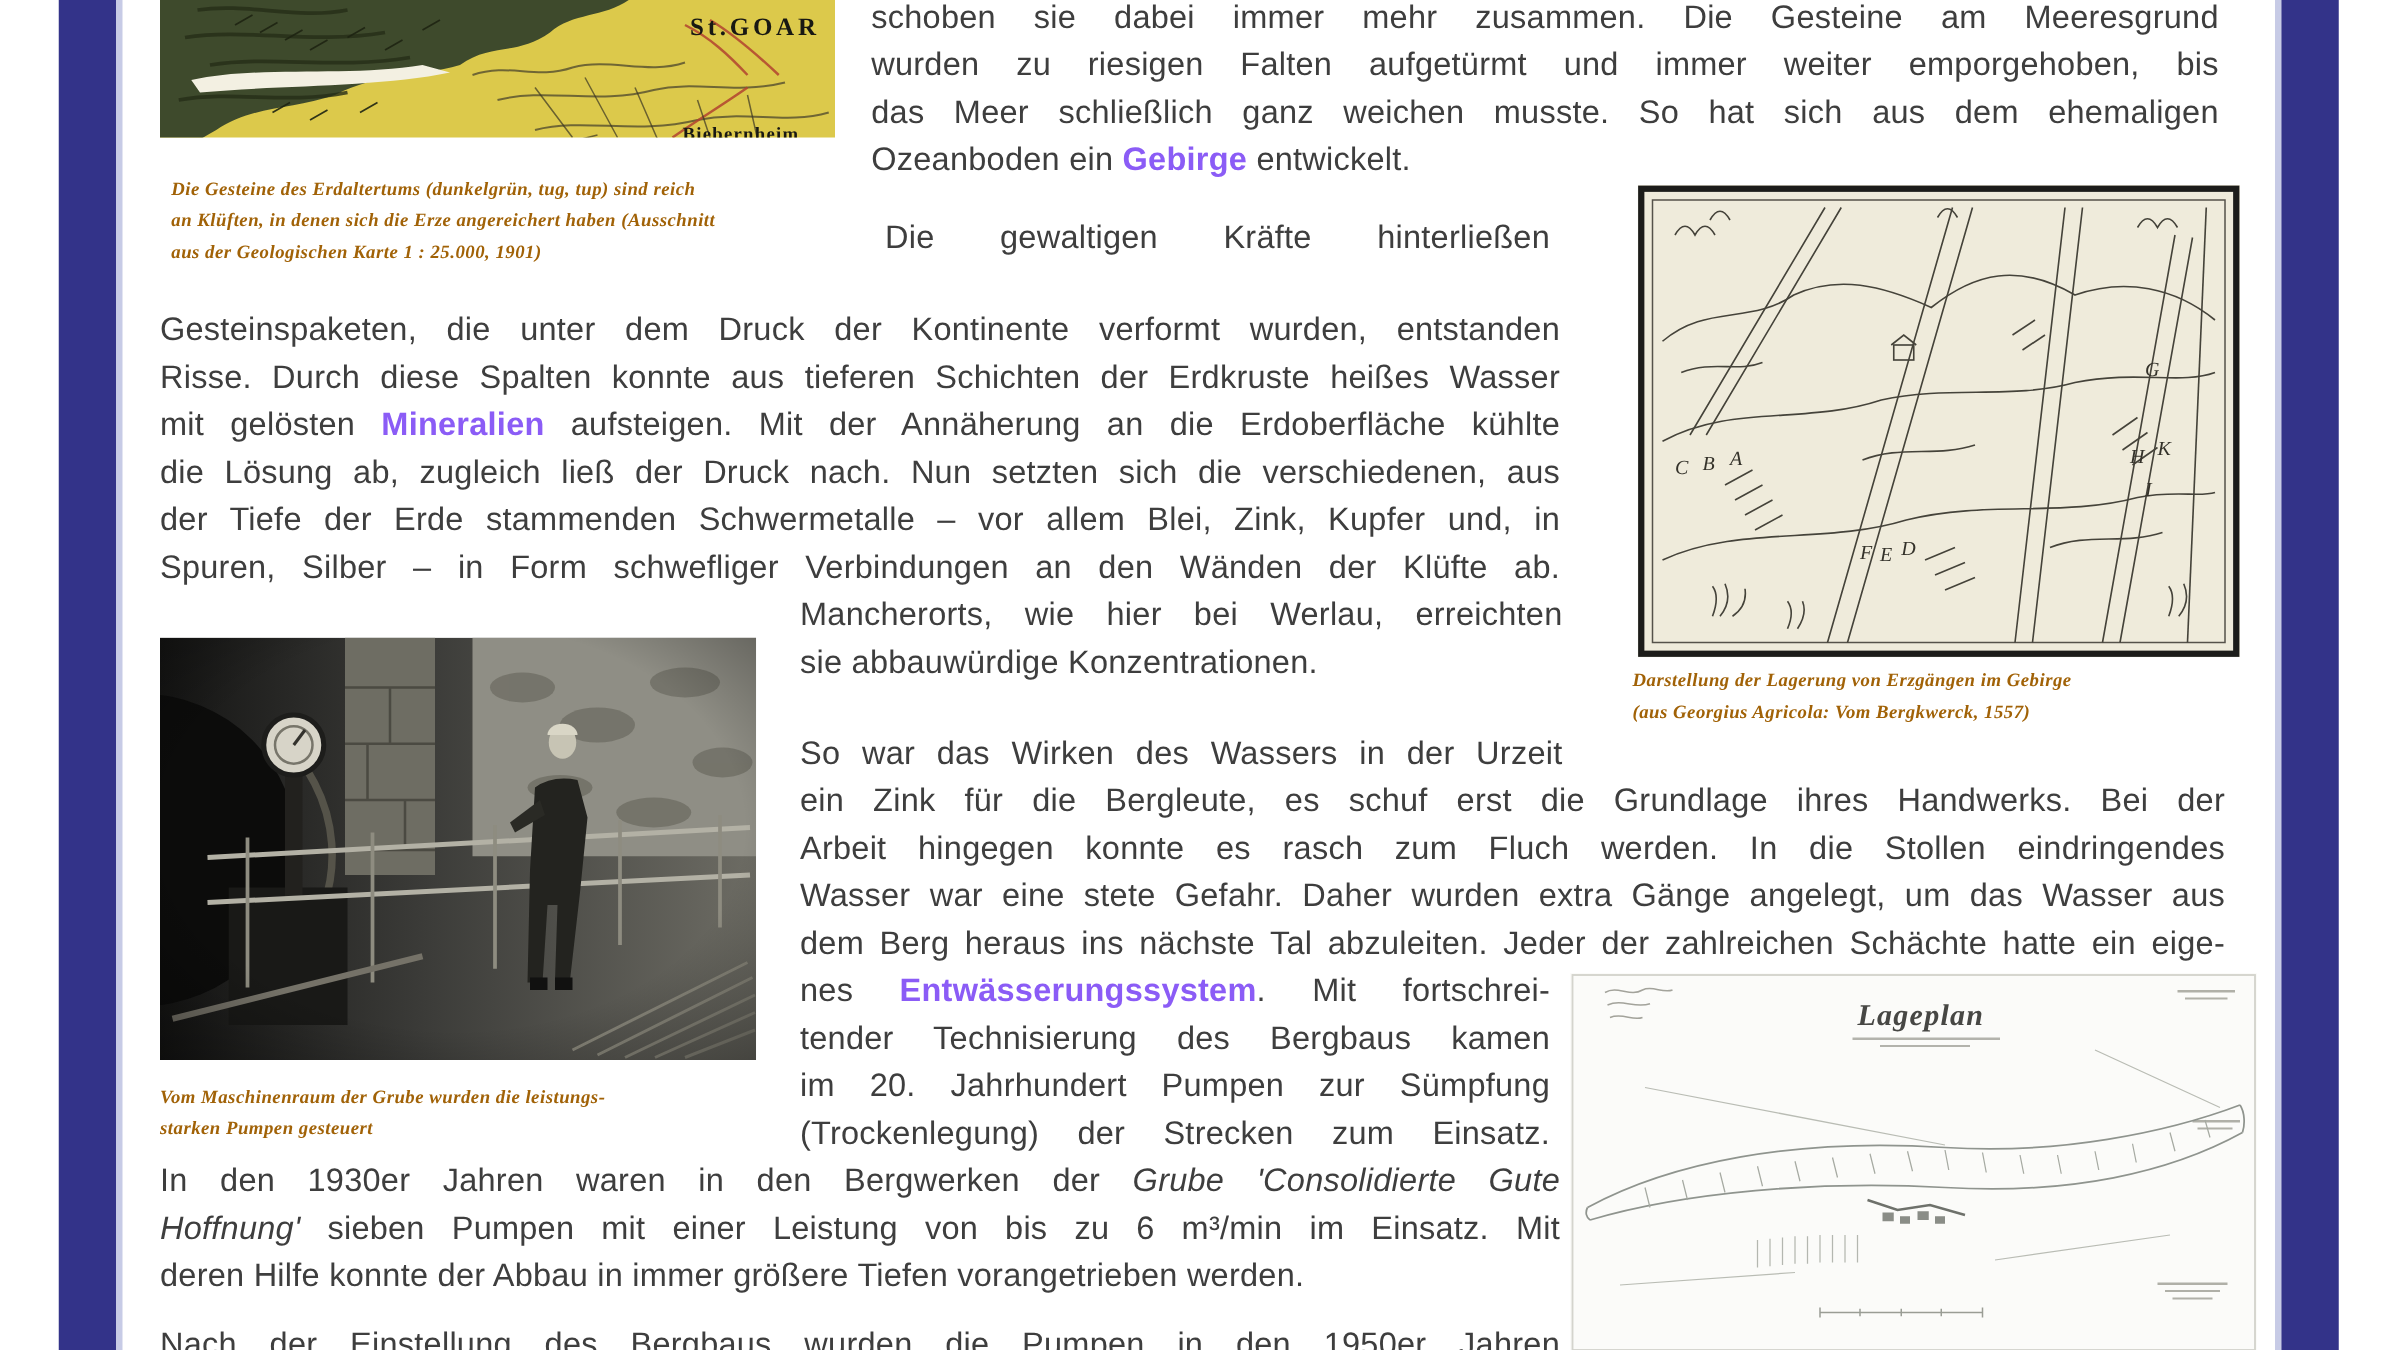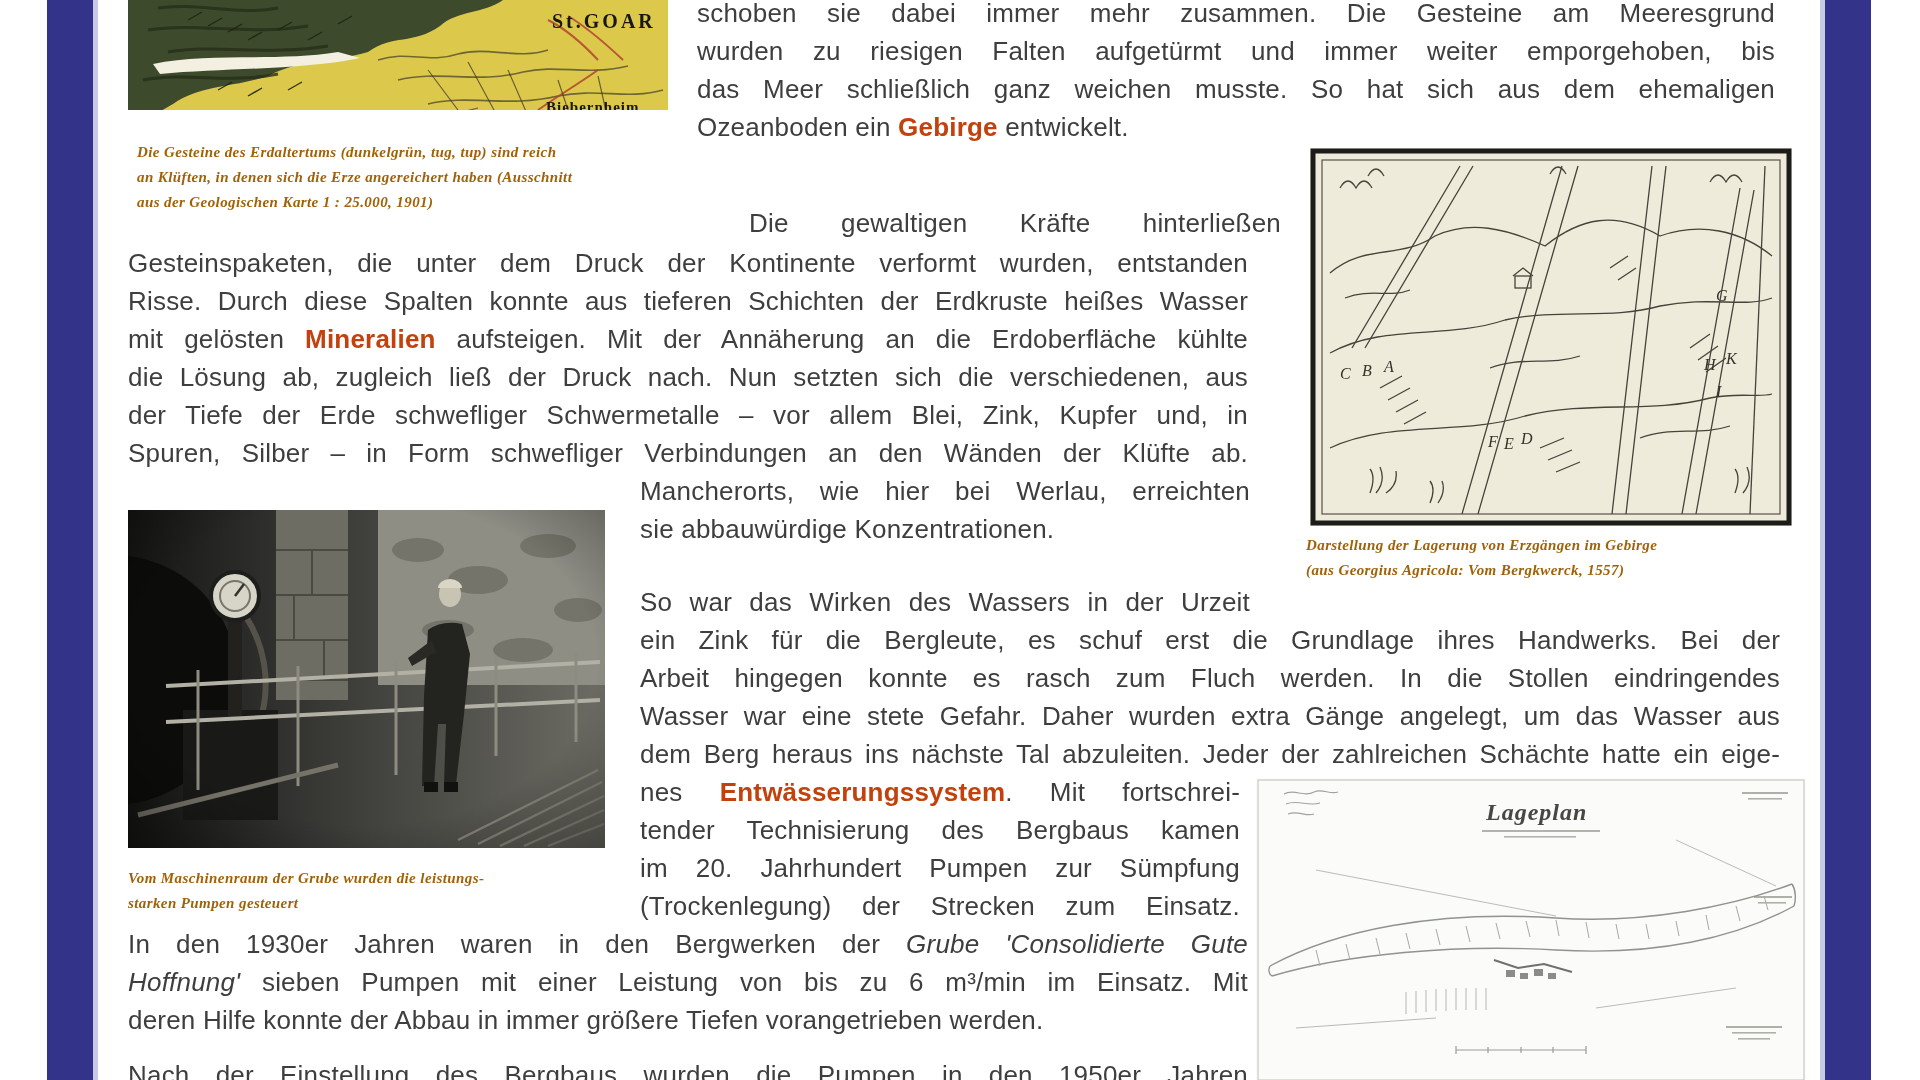--- a/index.html
+++ b/index.html
@@ -9,30 +9,30 @@
   .vbar.left{left:47px;}
   .vbar.right{left:1825px;}
   .vstrip{position:absolute;top:0;bottom:0;width:5px;background:#c7cbe6;}
   .vstrip.left{left:93px;}
   .vstrip.right{left:1820px;}
 
   .tb{position:absolute;font-size:26px;line-height:38px;letter-spacing:.2px;}
   .tline{text-align:justify;}
   .jline{text-align-last:justify;}
   .lastline{text-align-last:left;}
-  .seg-b{font-weight:bold;color:#c2410c;}
+  .seg-b{font-weight:bold;color:#8b5cf6;}
   .seg-i{font-style:italic;}
 
   .caption{position:absolute;font-family:"Liberation Serif","DejaVu Serif",serif;font-style:italic;
            font-weight:600;font-size:15px;line-height:25px;color:#a16207;letter-spacing:.4px;}
   .caption .tline{text-align:left;text-align-last:left;}
 
   .imgbox{position:absolute;overflow:hidden;}
   #blockA{left:697px;top:-6px;width:1078px;}
-  #blockB{left:749px;top:170px;width:532px;margin-top:34px;}
+  #blockB{left:708px;top:170px;width:532px;}
   #blockC{left:128px;top:244px;width:1120px;}
   #blockD{left:640px;top:472px;width:610px;}
   #blockE1{left:640px;top:583px;width:610px;}
   #blockE2{left:640px;top:621px;width:1140px;}
   #blockE3{left:640px;top:773px;width:600px;}
   #blockE4{left:128px;top:925px;width:1120px;}
   #blockF{left:128px;top:1056px;width:1120px;}
 
   #mapCaption{left:137px;top:140px;width:680px;}
   #engCaption{left:1306px;top:533px;width:510px;}
@@ -241,21 +241,21 @@
       <div class="tline lastline"><span>Ozeanboden ein </span><span class="seg-b">Gebirge</span><span> entwickelt.</span></div>
     </div>
   <div class="tb" id="blockB">
       <div class="tline jline"><span>Die gewaltigen Kräfte hinterließen</span></div>
     </div>
   <div class="tb" id="blockC">
       <div class="tline jline"><span>Gesteinspaketen, die unter dem Druck der Kontinente verformt wurden, entstanden</span></div>
       <div class="tline jline"><span>Risse. Durch diese Spalten konnte aus tieferen Schichten der Erdkruste heißes Wasser</span></div>
       <div class="tline jline"><span>mit gelösten </span><span class="seg-b">Mineralien</span><span> aufsteigen. Mit der Annäherung an die Erdoberfläche kühlte</span></div>
       <div class="tline jline"><span>die Lösung ab, zugleich ließ der Druck nach. Nun setzten sich die verschiedenen, aus</span></div>
-      <div class="tline jline"><span>der Tiefe der Erde schwefliger Schwermetalle – vor allem Blei, Zink, Kupfer und, in</span></div>
+      <div class="tline jline"><span>der Tiefe der Erde stammenden Schwermetalle – vor allem Blei, Zink, Kupfer und, in</span></div>
       <div class="tline jline"><span>Spuren, Silber – in Form schwefliger Verbindungen an den Wänden der Klüfte ab.</span></div>
     </div>
   <div class="tb" id="blockD">
       <div class="tline jline"><span>Mancherorts, wie hier bei Werlau, erreichten</span></div>
       <div class="tline lastline"><span>sie abbauwürdige Konzentrationen.</span></div>
     </div>
   <div class="tb" id="blockE1">
       <div class="tline jline"><span>So war das Wirken des Wassers in der Urzeit</span></div>
     </div>
   <div class="tb" id="blockE2">

